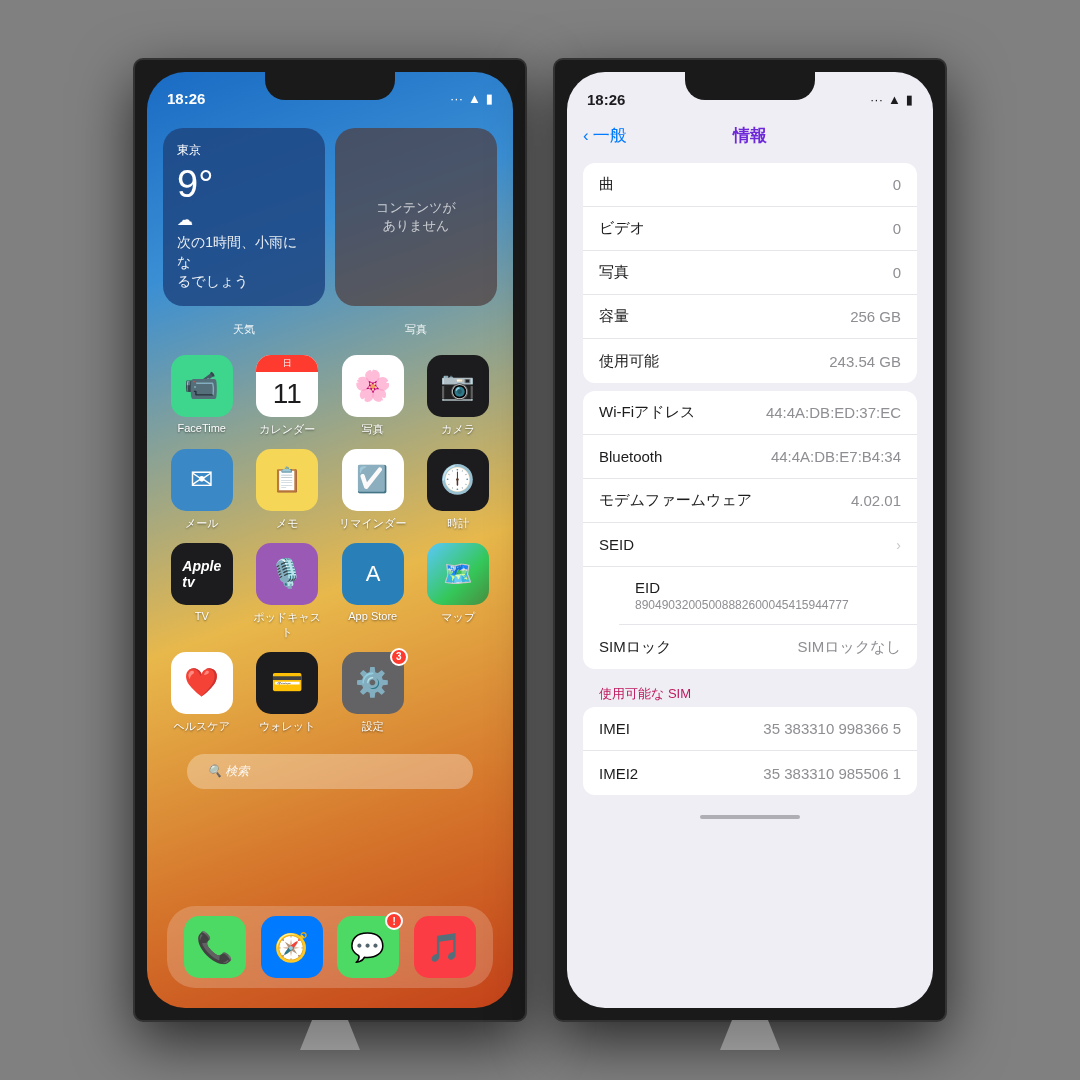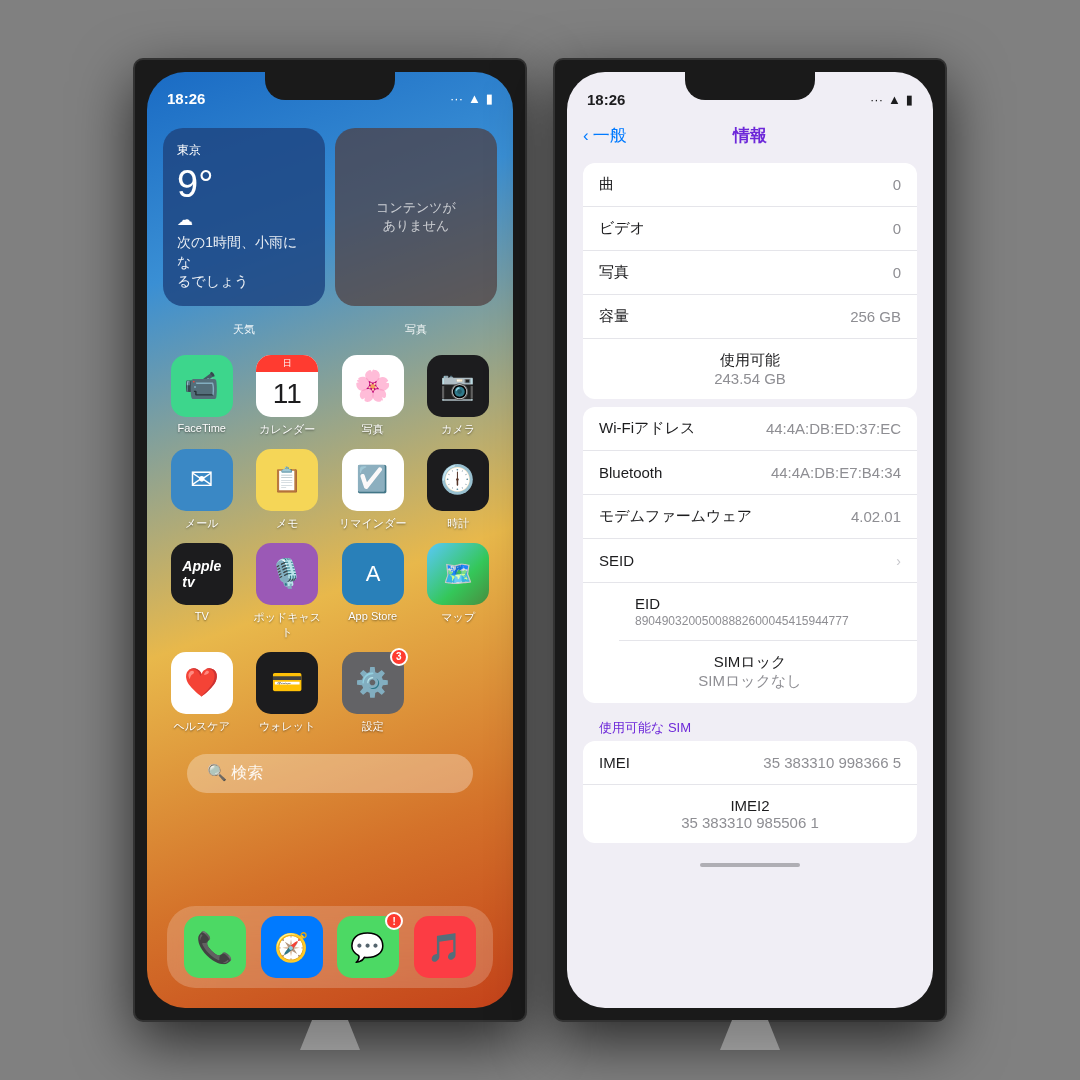--- a/index.html
+++ b/index.html
@@ -181,21 +181,21 @@
     
     .search-bar {
       margin: 10px 40px;
       background: rgba(255,255,255,0.3);
       border-radius: 20px;
       padding: 9px 20px;
       display: flex;
       align-items: center;
       gap: 8px;
     }
-    .search-bar span { color: rgba(255,255,255,0.9); font-size: 16px; }
+    .search-bar span { color: rgba(255,255,255,0.9); font-size: 12px; font-style: italic; }
 
     
     .dock {
       position: absolute;
       bottom: 20px;
       left: 20px; right: 20px;
       background: rgba(255,255,255,0.2);
       backdrop-filter: blur(20px);
       border-radius: 28px;
       padding: 10px;
@@ -286,42 +286,41 @@
       display: flex;
       justify-content: space-between;
       align-items: center;
       padding: 12px 16px;
       border-bottom: 0.5px solid #e5e5ea;
       min-height: 44px;
     }
 
     .settings-row:last-child {
       border-bottom: none;
-      flex-direction: column;
     }
 
     .row-label {
       font-size: 15px;
       color: #1c1c1e;
     }
 
     .row-value {
       font-size: 15px;
       color: #8e8e93;
     }
 
     .row-chevron {
       color: #c7c7cc;
       font-size: 14px;
       margin-left: 8px;
     }
 
     .section-label {
       font-size: 13px;
-      color: #6d28d9;
+      color: #be185d;
       padding: 8px 16px 4px 16px;
     }
 
     .eid-row {
       padding: 12px 16px;
       border-bottom: 0.5px solid #e5e5ea;
       margin-left: 36px;
     }
     .eid-label { font-size: 15px; color: #1c1c1e; margin-bottom: 2px; }
     .eid-value { font-size: 12px; color: #8e8e93; word-break: break-all; }

